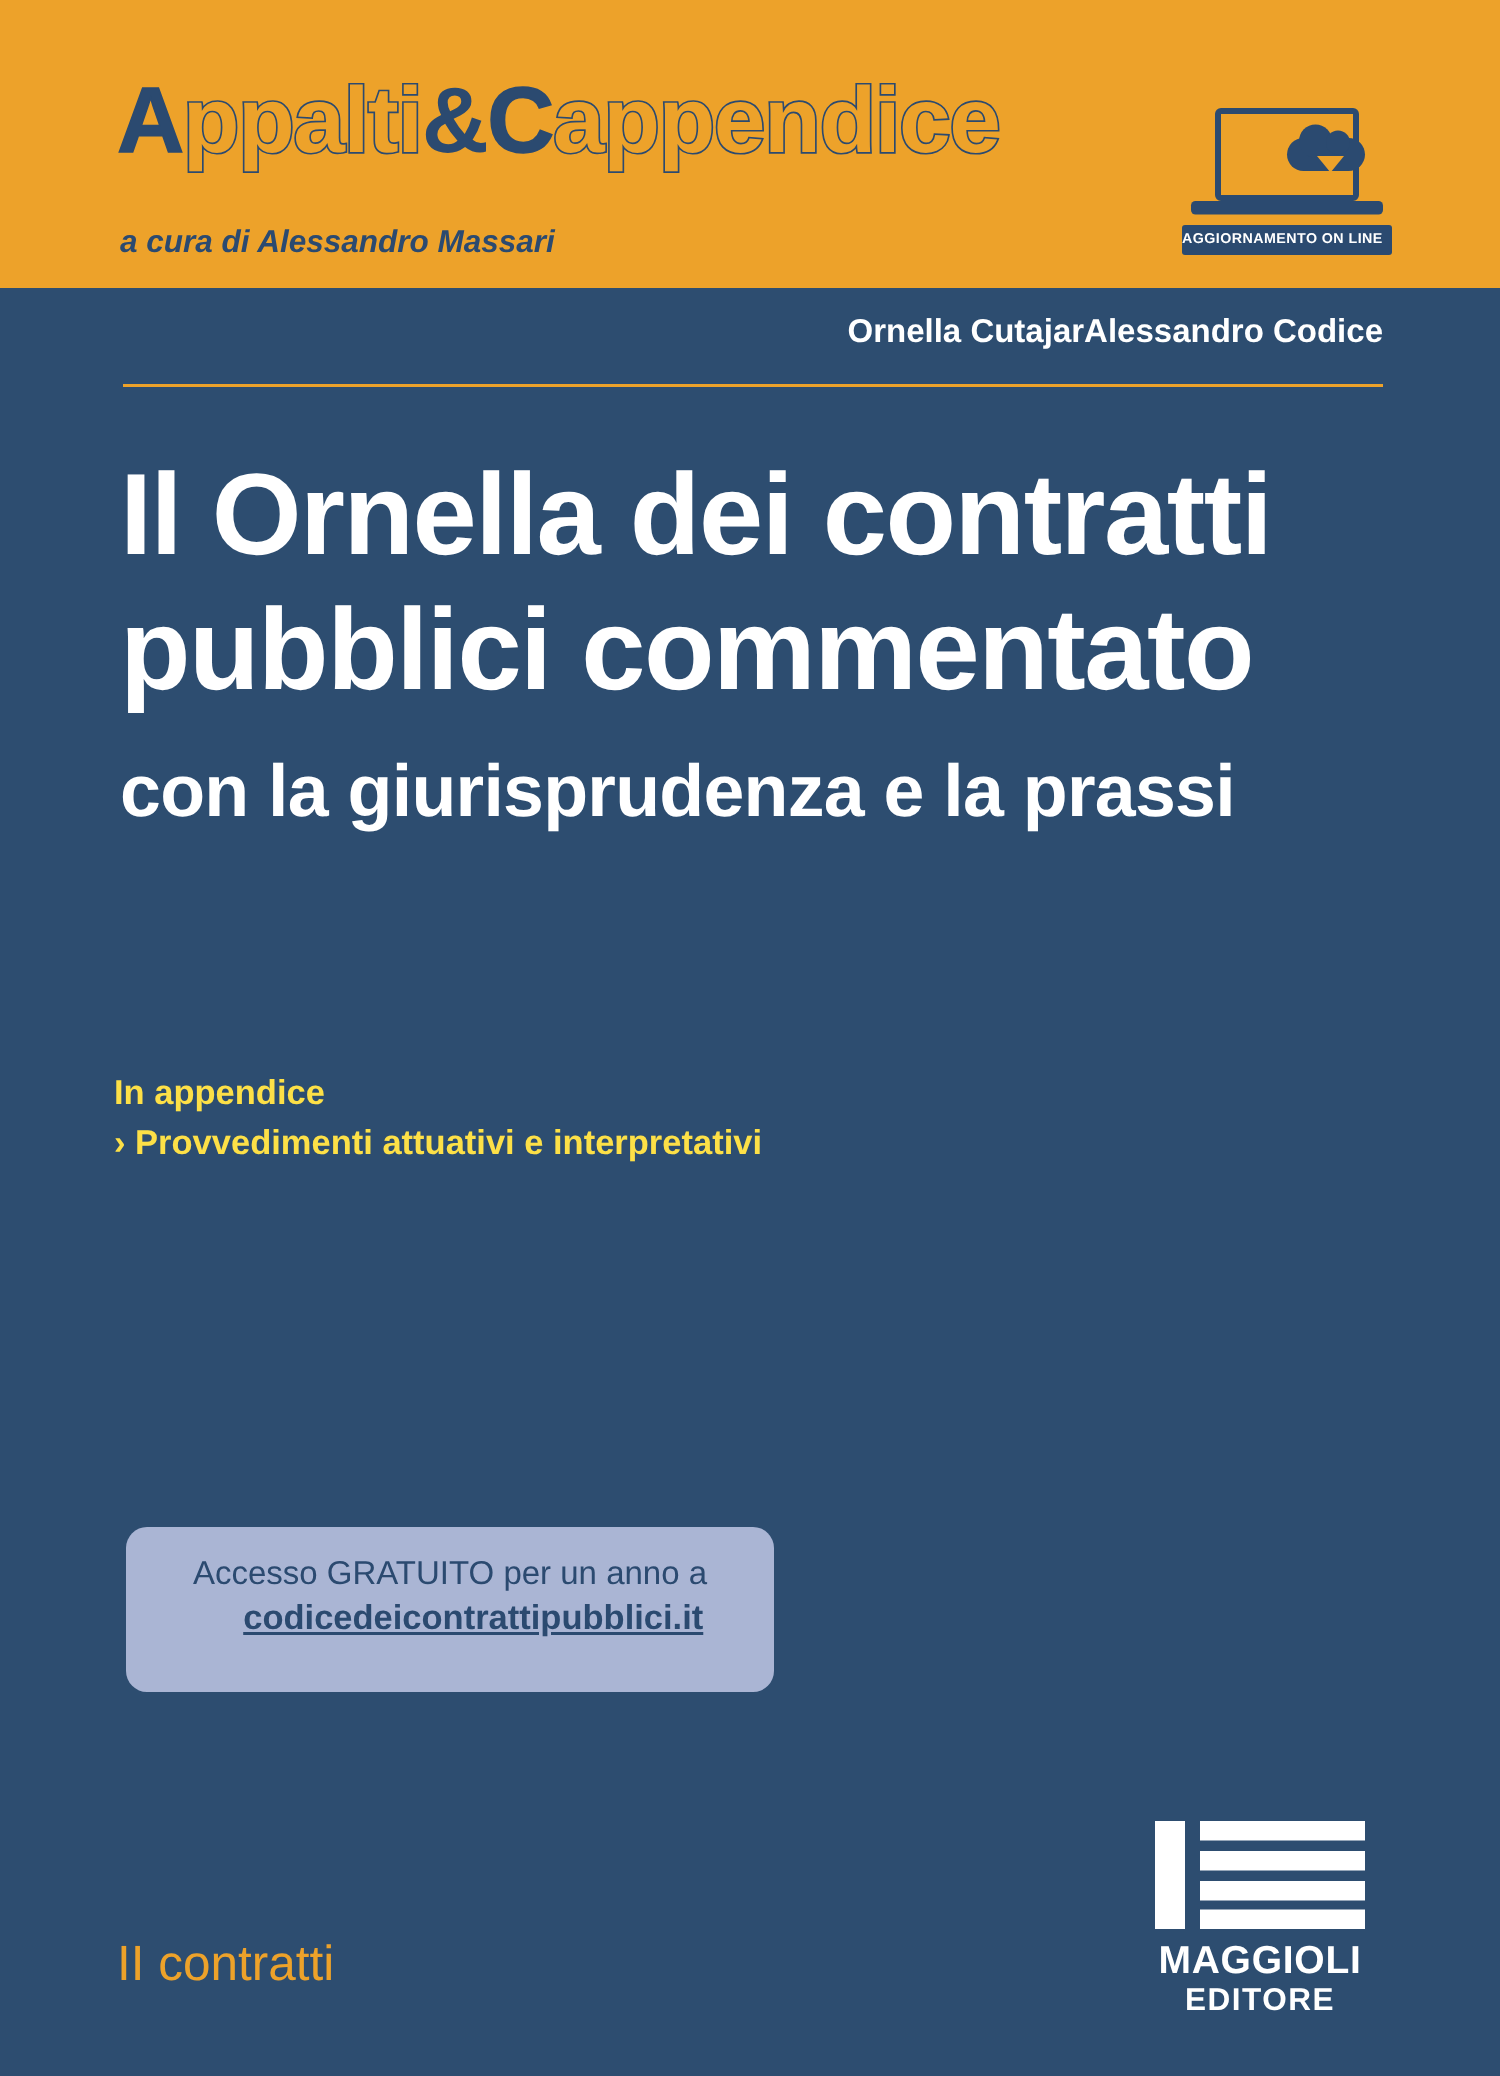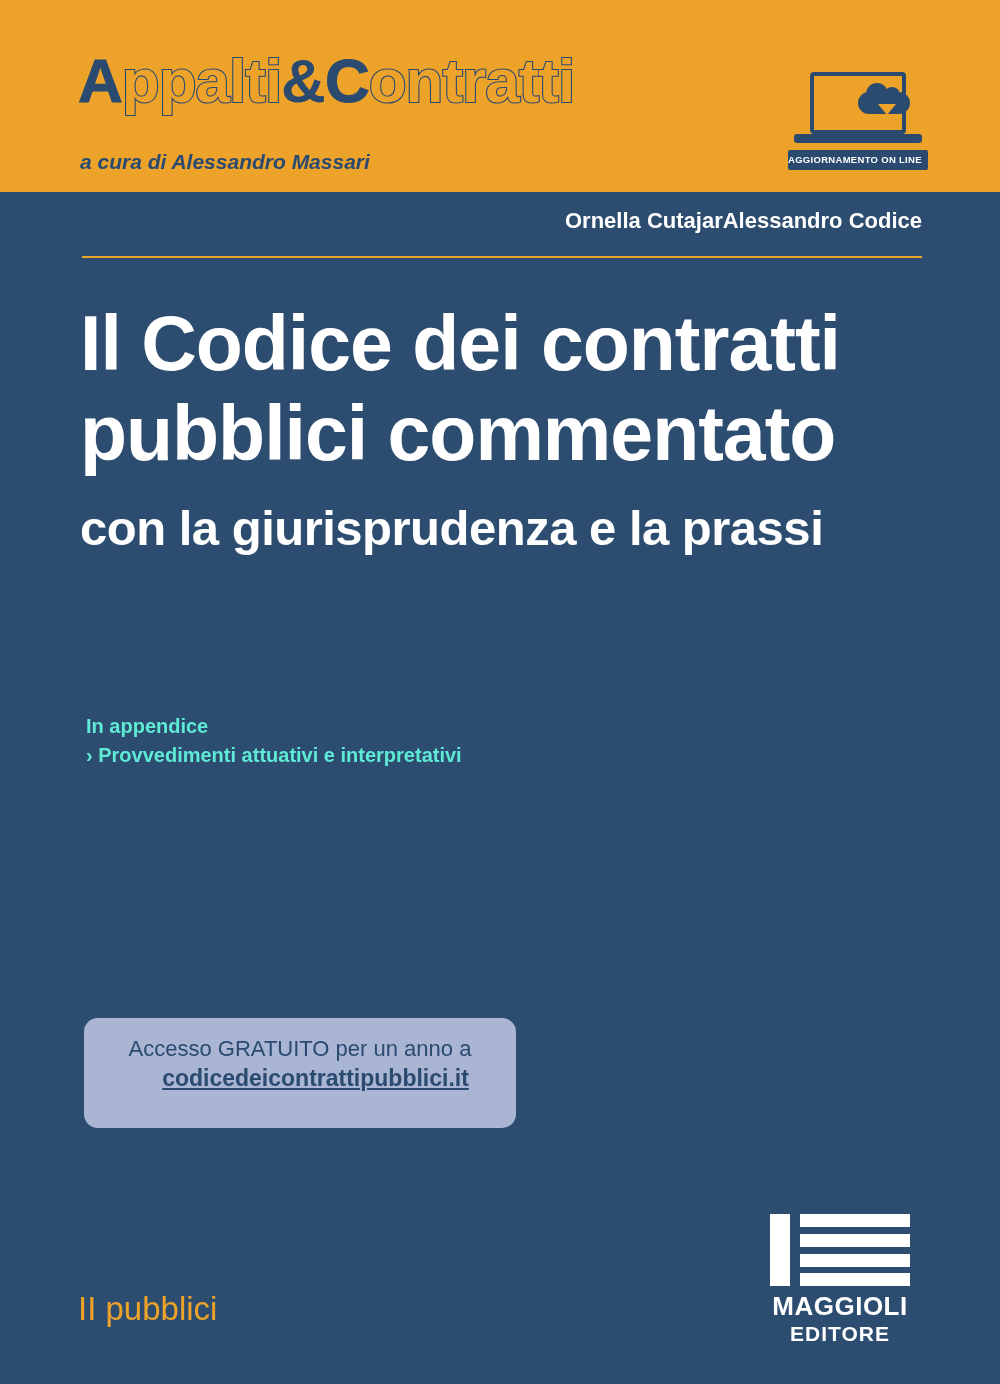--- a/index.html
+++ b/index.html
@@ -165,26 +165,26 @@
     width: 880px;
     color: #ffffff;
     font-weight: bold;
     font-size: 49px;
     line-height: 1.15;
     letter-spacing: -0.5px;
   }
   
   .appendix {
     position: absolute;
-    left: 86px;
+    left: 76px;
     top: 712px;
     width: 820px;
-    color: #5eead4;
-    font-weight: bold;
-    font-size: 20px;
+    color: #fde047;
+    font-weight: bold;
+    font-size: 23px;
     line-height: 1.45;
   }
   
   .access-box {
     position: absolute;
     left: 84px;
     top: 1018px;
     width: 432px;
     height: 110px;
     background: #aab5d4;
@@ -259,58 +259,58 @@
     line-height: 1.2;
   }
 </style>
 </head>
 <body>
 
 <div class="cover">
 
   <div class="top-band">
     <div class="series-logo">
-      <span class="cap">A</span><span class="rest">ppalti</span><span class="amp">&amp;</span><span class="cap">C</span><span class="rest">ontratti</span>
+      <span class="cap">A</span><span class="rest">ppalti</span><span class="amp">&amp;</span><span class="cap">C</span><span class="rest">appendice</span>
     </div>
     <div class="series-sub">a cura di Alessandro Massari</div>
 
     <div class="online-badge">
       <div class="screen">
         <div class="cloud"></div>
         <div class="arrow"></div>
       </div>
       <div class="base"></div>
       <div class="label">AGGIORNAMENTO ON LINE</div>
     </div>
   </div>
 
   <div class="authors">
     <span>Ornella Cutajar</span>
     <span>Alessandro Codice</span>
   </div>
   <div class="author-rule"></div>
 
   <div class="title">
-    <div>Il Codice dei contratti</div>
+    <div>Il Ornella dei contratti</div>
     <div>pubblici commentato</div>
   </div>
 
   <div class="subtitle">con la giurisprudenza e la prassi</div>
 
   <div class="appendix">
     <div>In appendice</div>
     <div>› Provvedimenti attuativi e interpretativi</div>
   </div>
 
   <div class="access-box">
     <div class="line1">Accesso GRATUITO per un anno a</div>
     <div class="line2">codicedeicontrattipubblici.it</div>
   </div>
 
-  <div class="edition">II pubblici</div>
+  <div class="edition">II contratti</div>
 
   <div class="publisher">
     <div class="mark">
       <div class="bar-v"></div>
       <div class="bar-h h1"></div>
       <div class="bar-h h2"></div>
       <div class="bar-h h3"></div>
       <div class="bar-h h4"></div>
     </div>
     <div class="name">MAGGIOLI</div>

